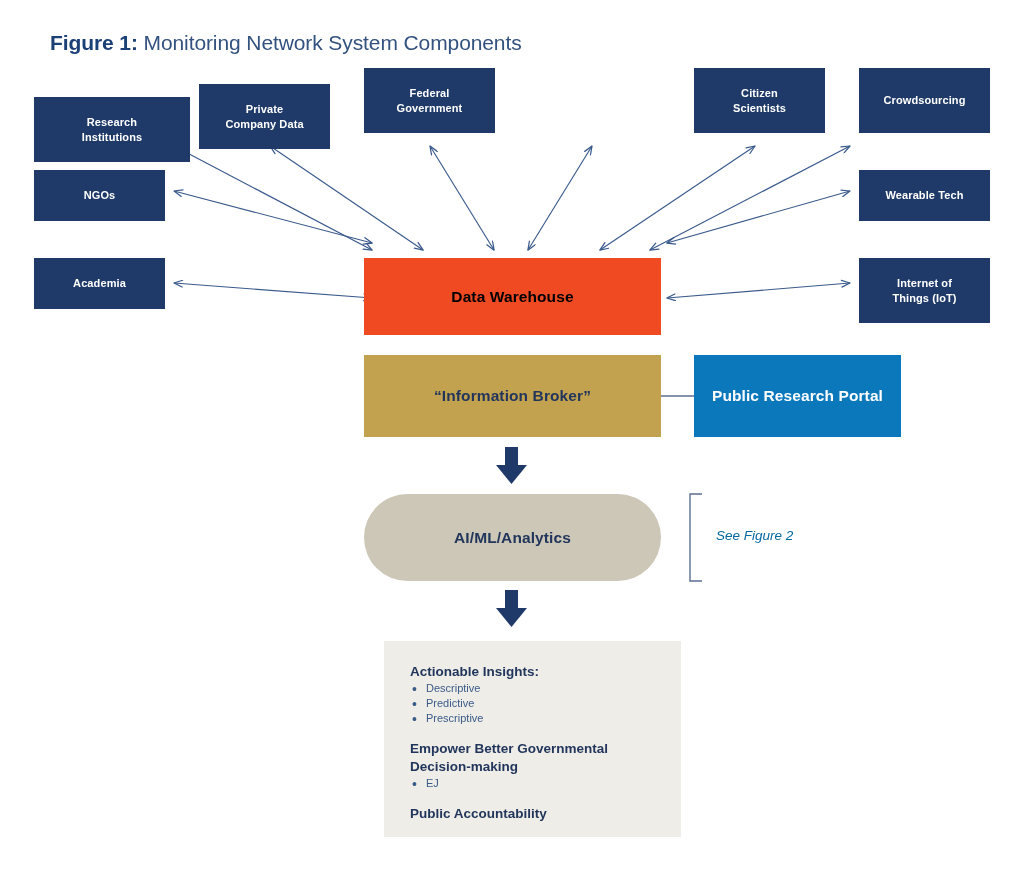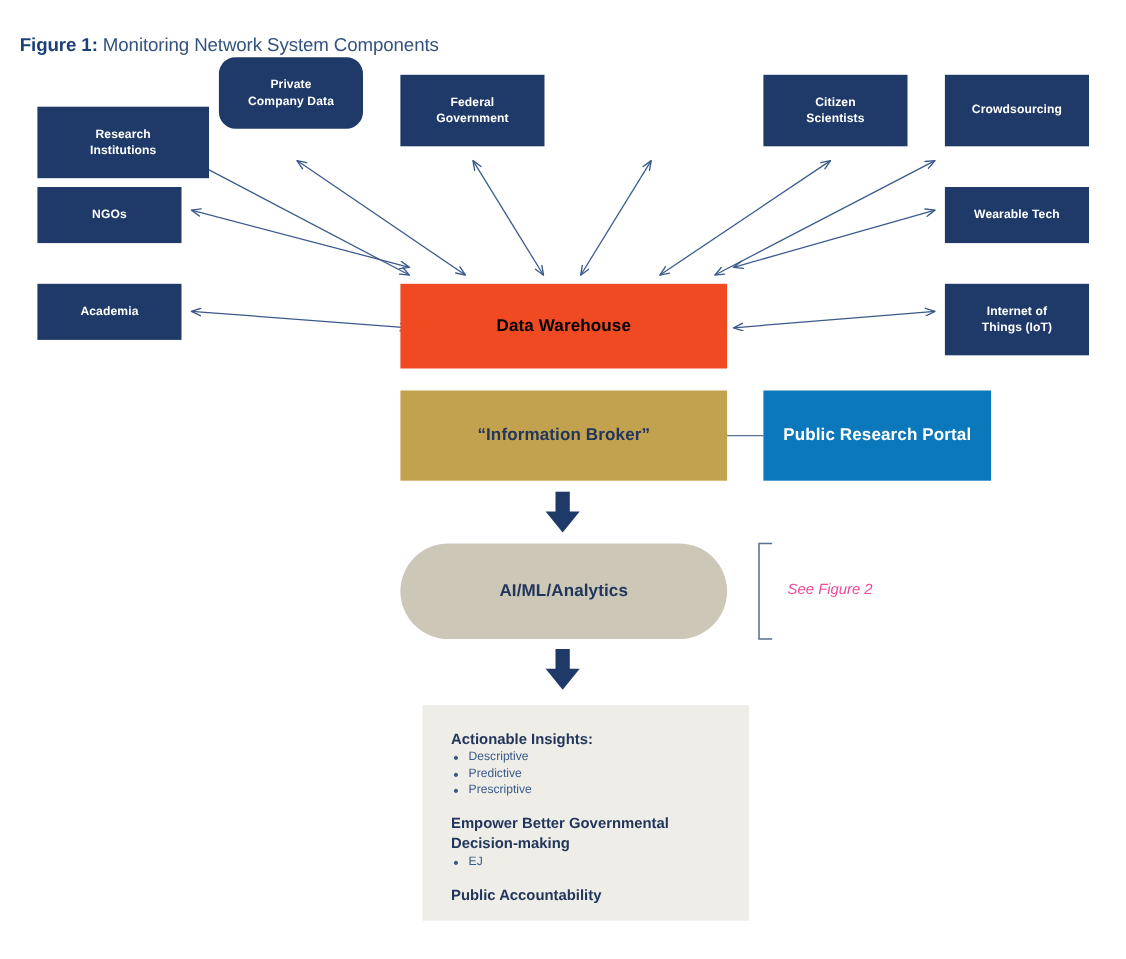--- a/index.html
+++ b/index.html
@@ -19,23 +19,23 @@
   #stage {
     position: absolute;
     left: 0; top: 0;
     width: 1024px;
     height: 872px;
   }
 
   
   .figure-title {
     position: absolute;
-    left: 18px;
+    left: 50px;
     top: 31px;
-    font-size: 17px;
+    font-size: 21px;
     color: #2c4a76;
     letter-spacing: -0.1px;
     white-space: nowrap;
   }
   .figure-title .lbl {
     font-weight: bold;
     color: #1b3f77;
   }
   .figure-title .txt {
     font-weight: normal;
@@ -124,21 +124,21 @@
     color: #3a5a88;
     font-size: 14px;
   }
   .blk-gap { height: 14px; }
 
   
   .see-fig {
     position: absolute;
     font-size: 13.5px;
     font-style: italic;
-    color: #ec4899;
+    color: #0369a1;
     white-space: nowrap;
   }
 
   
   #arrows {
     position: absolute;
     left: 0; top: 0;
     width: 1024px;
     height: 872px;
     pointer-events: none;
@@ -195,21 +195,21 @@
 
     <path d="M702,494 L690,494 L690,581 L702,581" fill="none" stroke="#5a6f90" stroke-width="1.4"></path>
   </svg>
 
   <div class="node node-src" style="left:34px;  top:68px; width:156px; height:65px;margin-top:29px;">
     <div>
       <span>Research</span><br>
       <span>Institutions</span>
     </div>
   </div>
-  <div class="node node-src" style="left:199px; top:52px; width:131px; height:65px;border-radius:15px;">
+  <div class="node node-src" style="left:199px; top:84px; width:131px; height:65px;">
     <div>
       <span>Private</span><br>
       <span>Company Data</span>
     </div>
   </div>
   <div class="node node-src" style="left:364px; top:68px; width:131px; height:65px;">
     <div>
       <span>Federal</span><br>
       <span>Government</span>
     </div>

